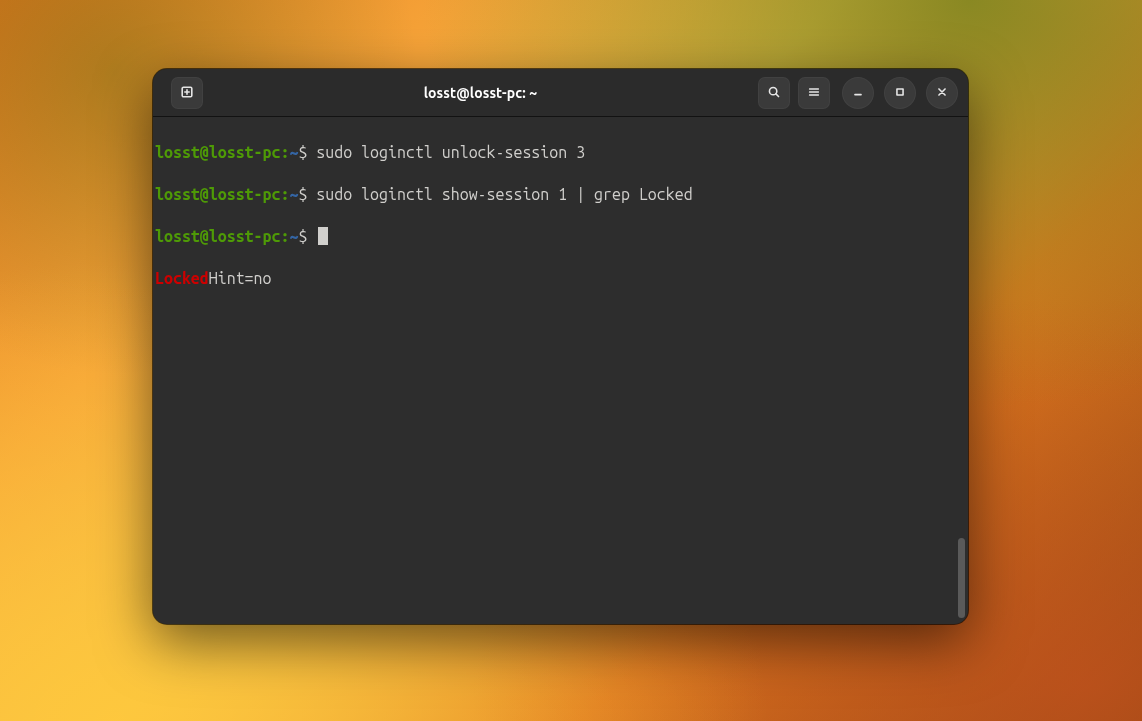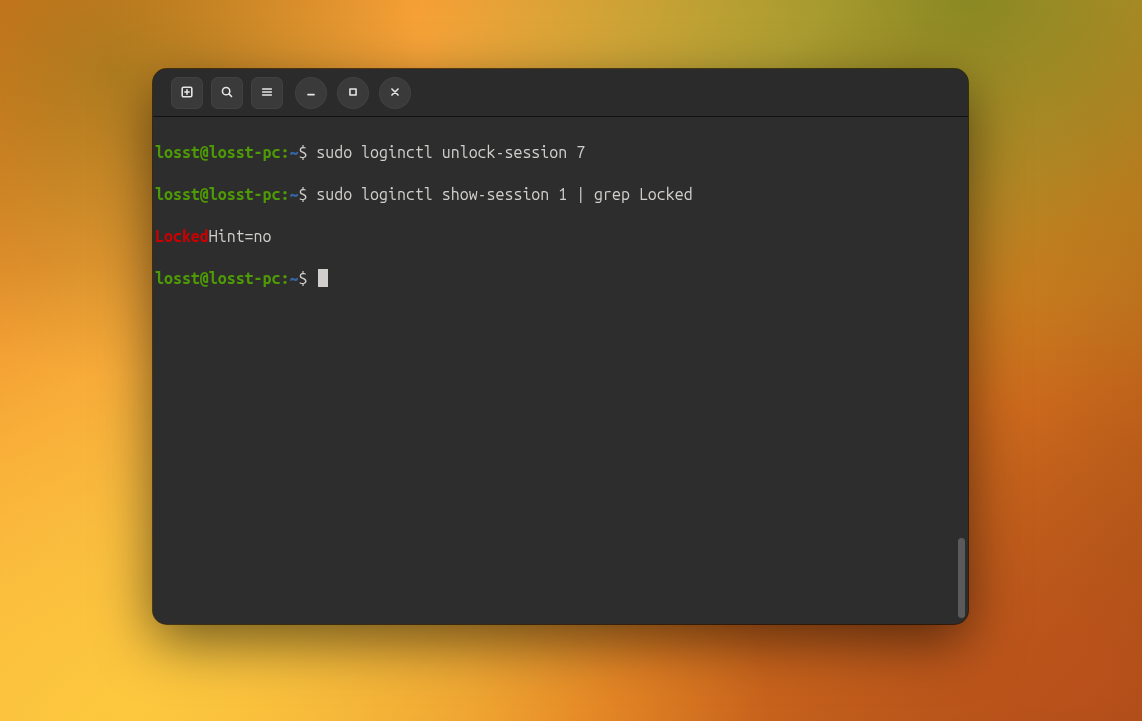--- a/index.html
+++ b/index.html
@@ -101,20 +101,21 @@
 
       <div class="tb-btn">
         <span>
           <svg viewBox="0 0 16 16">
               <rect x="2.5" y="2.5" width="11" height="11" rx="1.5"></rect>
               <path d="M8 5.5v5M5.5 8h5"></path>
             </svg>
         </span>
       </div>
 
+      <div class="title">losst@losst-pc: ~</div>
 
       <div class="tb-btn">
         <span>
           <svg viewBox="0 0 16 16">
               <circle cx="7" cy="7" r="4.2"></circle>
               <path d="M10.2 10.2l3 3"></path>
             </svg>
         </span>
       </div>
 
@@ -145,21 +146,21 @@
           <span>
             <svg viewBox="0 0 16 16">
                 <path d="M4.5 4.5l7 7M11.5 4.5l-7 7"></path>
               </svg>
           </span>
         </div>
       </div>
     </div>
 
     <div class="terminal">
-<span class="line"><span class="userhost">losst@losst-pc</span><span class="colon">:</span><span class="path">~</span><span class="dollar">$</span><span class="cmd"> sudo loginctl unlock-session 7</span></span>
+<span class="line"><span class="userhost">losst@losst-pc</span><span class="colon">:</span><span class="path">~</span><span class="dollar">$</span><span class="cmd"> sudo loginctl unlock-session 3</span></span>
 <span class="line"><span class="userhost">losst@losst-pc</span><span class="colon">:</span><span class="path">~</span><span class="dollar">$</span><span class="cmd"> sudo loginctl show-session 1 | grep Locked</span></span>
+<span class="line"><span class="userhost">losst@losst-pc</span><span class="colon">:</span><span class="path">~</span><span class="dollar">$</span><span class="cmd"> </span><span class="cursor"></span></span>
 <span class="line"><span class="match">Locked</span><span class="out">Hint=no</span></span>
-<span class="line"><span class="userhost">losst@losst-pc</span><span class="colon">:</span><span class="path">~</span><span class="dollar">$</span><span class="cmd"> </span><span class="cursor"></span></span>
       <div class="scrollbar"></div>
     </div>
 
   </div>
 </div>
 
 </body></html>

